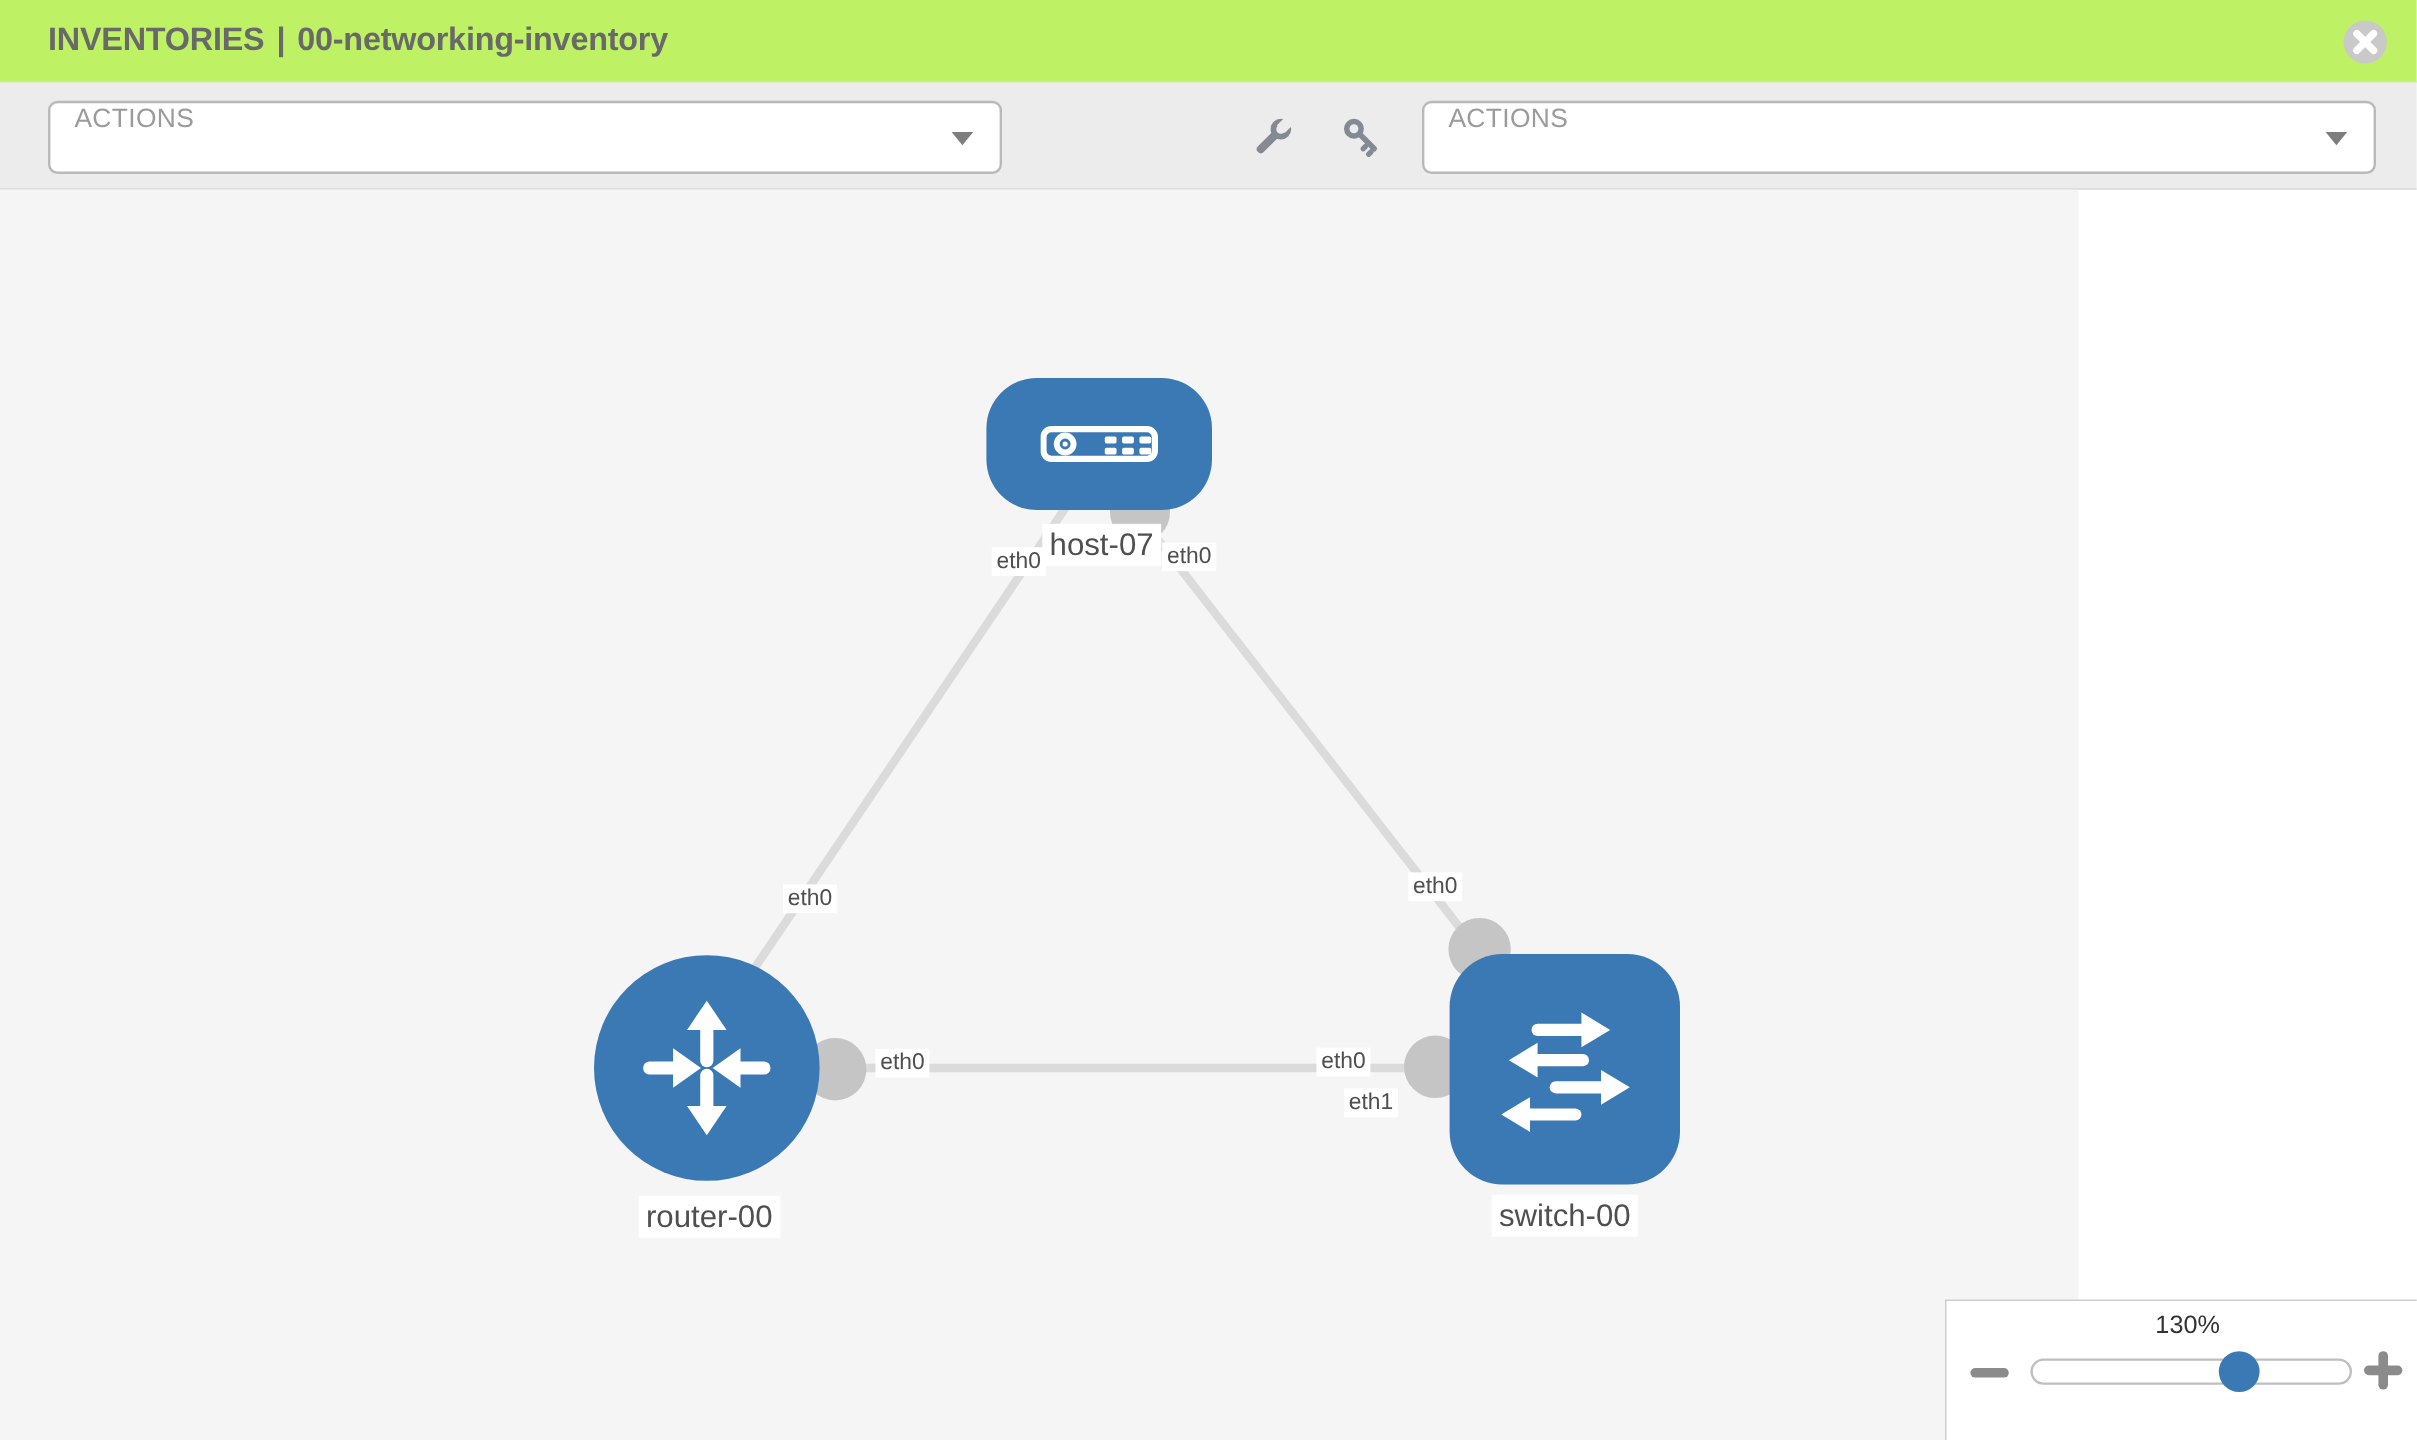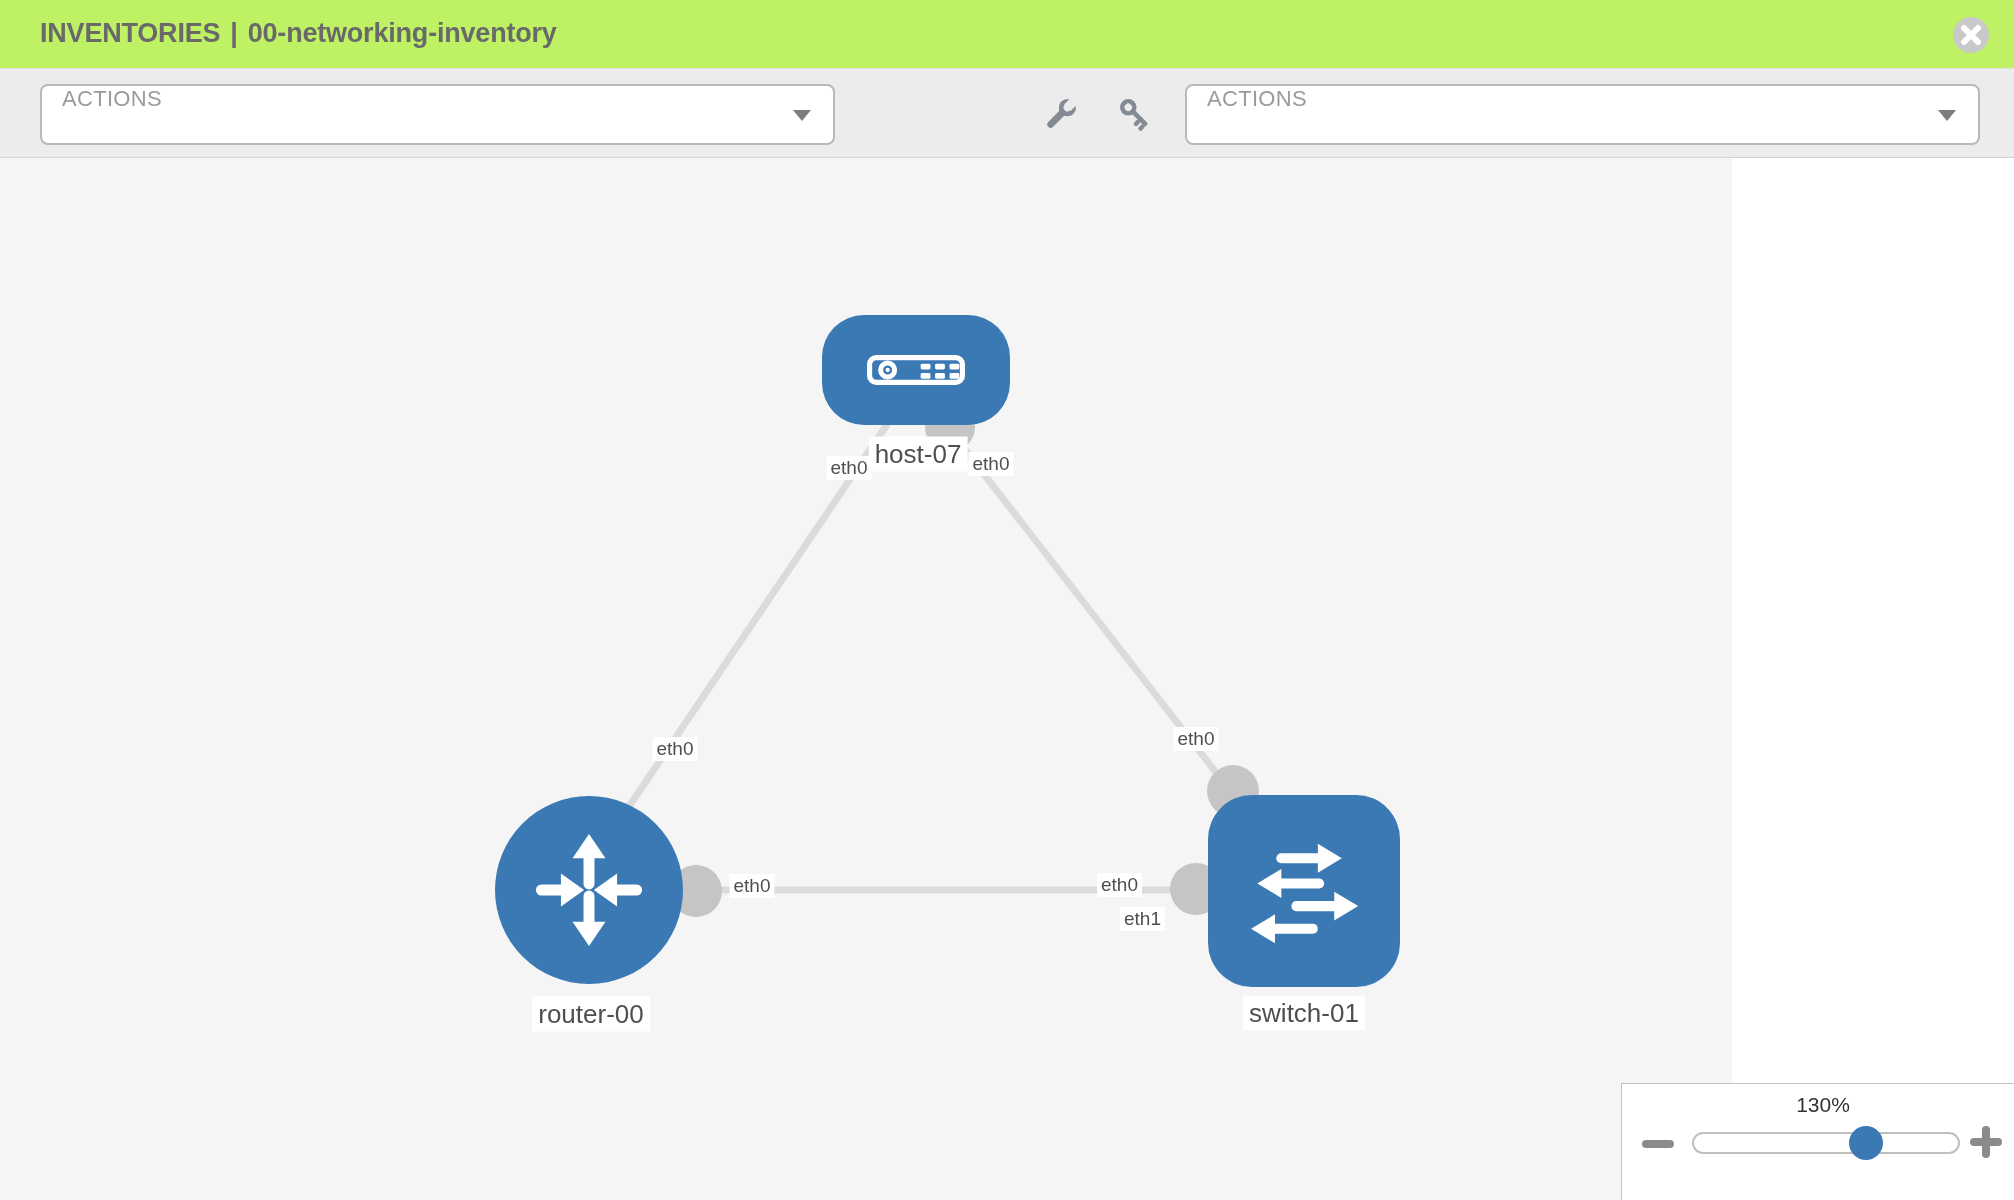--- a/index.html
+++ b/index.html
@@ -184,21 +184,21 @@
     <span class="glabel eth-label" style="left:849px;top:310px;">eth0</span>
     <span class="glabel eth-label" style="left:991px;top:306px;">eth0</span>
     <span class="glabel eth-label" style="left:675px;top:591px;">eth0</span>
     <span class="glabel eth-label" style="left:1196px;top:581px;">eth0</span>
     <span class="glabel eth-label" style="left:752px;top:728px;">eth0</span>
     <span class="glabel eth-label anchor-left" style="left:1097px;top:727px;">eth0</span>
     <span class="glabel eth-label anchor-left" style="left:1120px;top:761px;">eth1</span>
 
     <span class="glabel node-label" style="left:918px;top:296px;">host-07</span>
     <span class="glabel node-label" style="left:591px;top:856px;">router-00</span>
-    <span class="glabel node-label" style="left:1304px;top:855px;">switch-01</span>
+    <span class="glabel node-label" style="left:1304px;top:855px;">switch-00</span>
 
     <div class="zoom-panel">
       <div class="zoom-level">130%</div>
       <button class="zoom-btn zoom-out">
         <span class="hbar"></span>
       </button>
       <div class="zoom-track">
         <div class="zoom-thumb"></div>
       </div>
       <button class="zoom-btn zoom-in">

